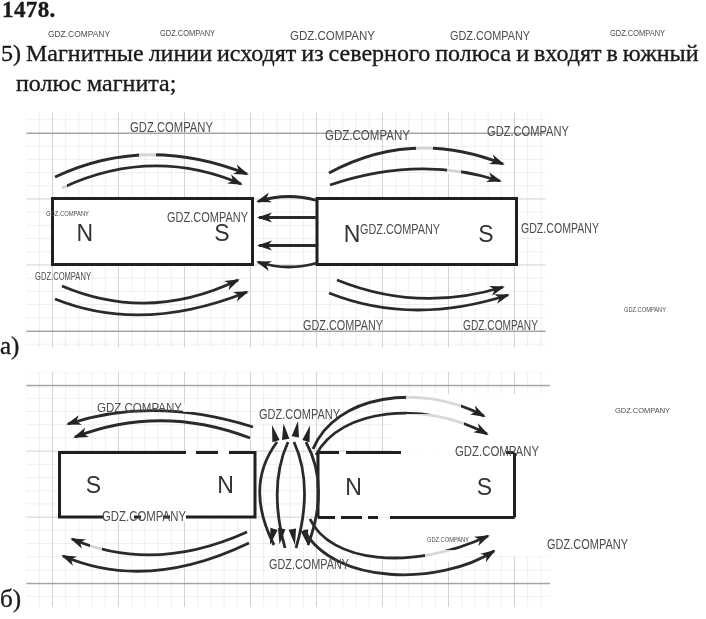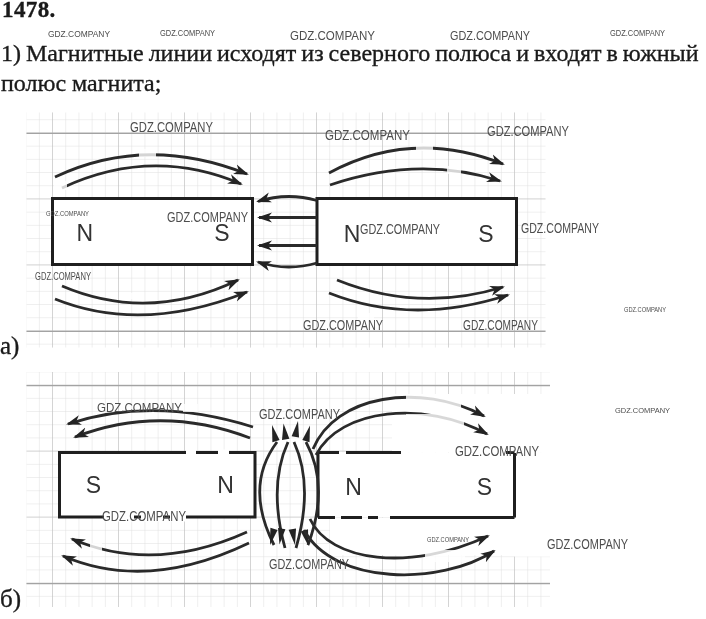--- a/index.html
+++ b/index.html
@@ -192,19 +192,19 @@
 <text x="102" y="521" font-size="14" textLength="84" lengthAdjust="spacingAndGlyphs">GDZ.COMPANY</text>
 <text x="269" y="569" font-size="14" textLength="80" lengthAdjust="spacingAndGlyphs">GDZ.COMPANY</text>
 <text x="455" y="456" font-size="15" textLength="84" lengthAdjust="spacingAndGlyphs">GDZ.COMPANY</text>
 <text x="427" y="542" font-size="7" textLength="42" lengthAdjust="spacingAndGlyphs">GDZ.COMPANY</text>
 <text x="547" y="549" font-size="15" textLength="81" lengthAdjust="spacingAndGlyphs">GDZ.COMPANY</text>
 </g>
 </svg>
 
 <div class="t" style="left:2px;top:-2px;font-size:23px;font-weight:bold;line-height:1;letter-spacing:0.4px;">1478.</div>
 
-<div class="t" style="left:1px;top:40.5px;font-size:24px;line-height:1;word-spacing:-1px;">1) Магнитные линии исходят из северного полюса и входят в южный</div>
-
-<div class="t" style="left:1px;top:71px;font-size:24px;line-height:1;">полюс магнита;</div>
+<div class="t" style="left:1px;top:40.5px;font-size:24px;line-height:1;word-spacing:-1px;">5) Магнитные линии исходят из северного полюса и входят в южный</div>
+
+<div class="t" style="left:16px;top:71px;font-size:24px;line-height:1;">полюс магнита;</div>
 
 <div class="t" style="left:0px;top:333px;font-size:25px;line-height:1;">а)</div>
 
 <div class="t" style="left:0px;top:585.5px;font-size:25px;line-height:1;">б)</div>
 
 </body></html>

